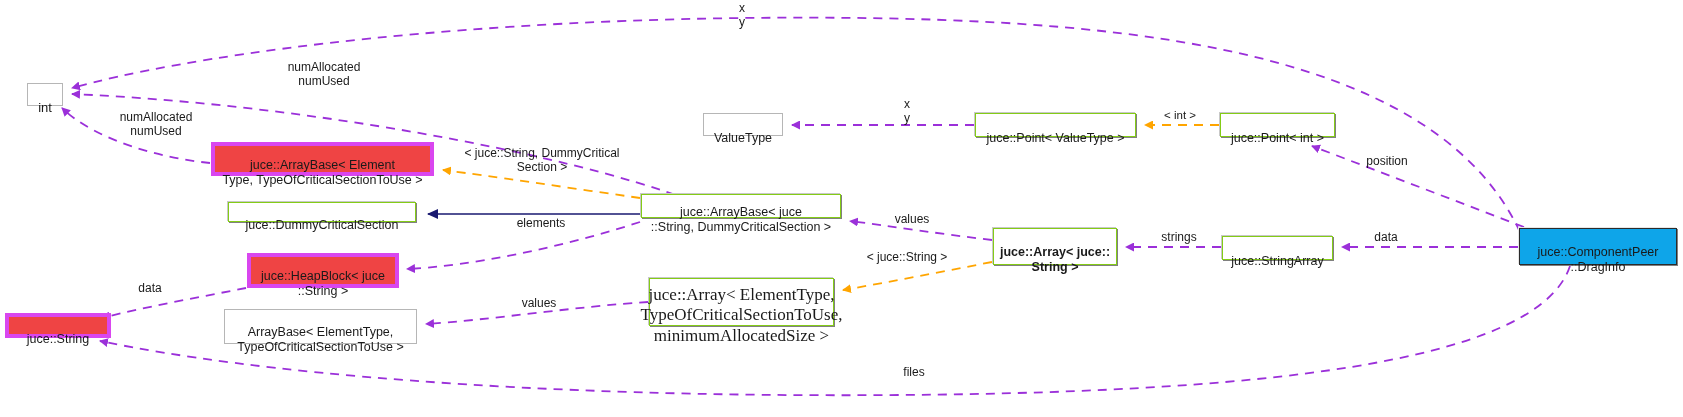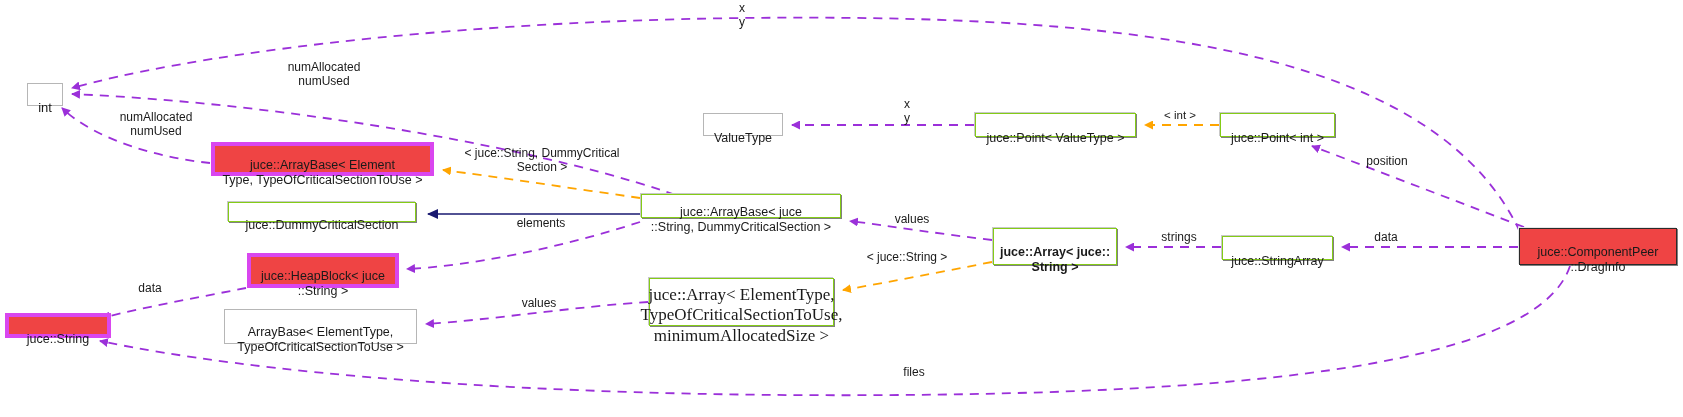--- a/index.html
+++ b/index.html
@@ -52,21 +52,21 @@
     color: #1a1a1a;
   }
   .n-red {             
     border: 4px solid #d946ef;
     background: #ef4444;
     color: #1a1a1a;
   }
   .n-current {         
     border: 1px solid #2b2b2b;
     box-shadow: 1px 1px 0 0 #808080, -1px -1px 0 0 #e6e6e6;
-    background: #ef4444;
+    background: #0ea5e9;
     color: #1a1a1a;
   }
   .edge-label {
     position: absolute;
     color: #1a1a1a;
     text-align: center;
     white-space: pre;
     line-height: 1.15;
     background: transparent;
     z-index: 3;

